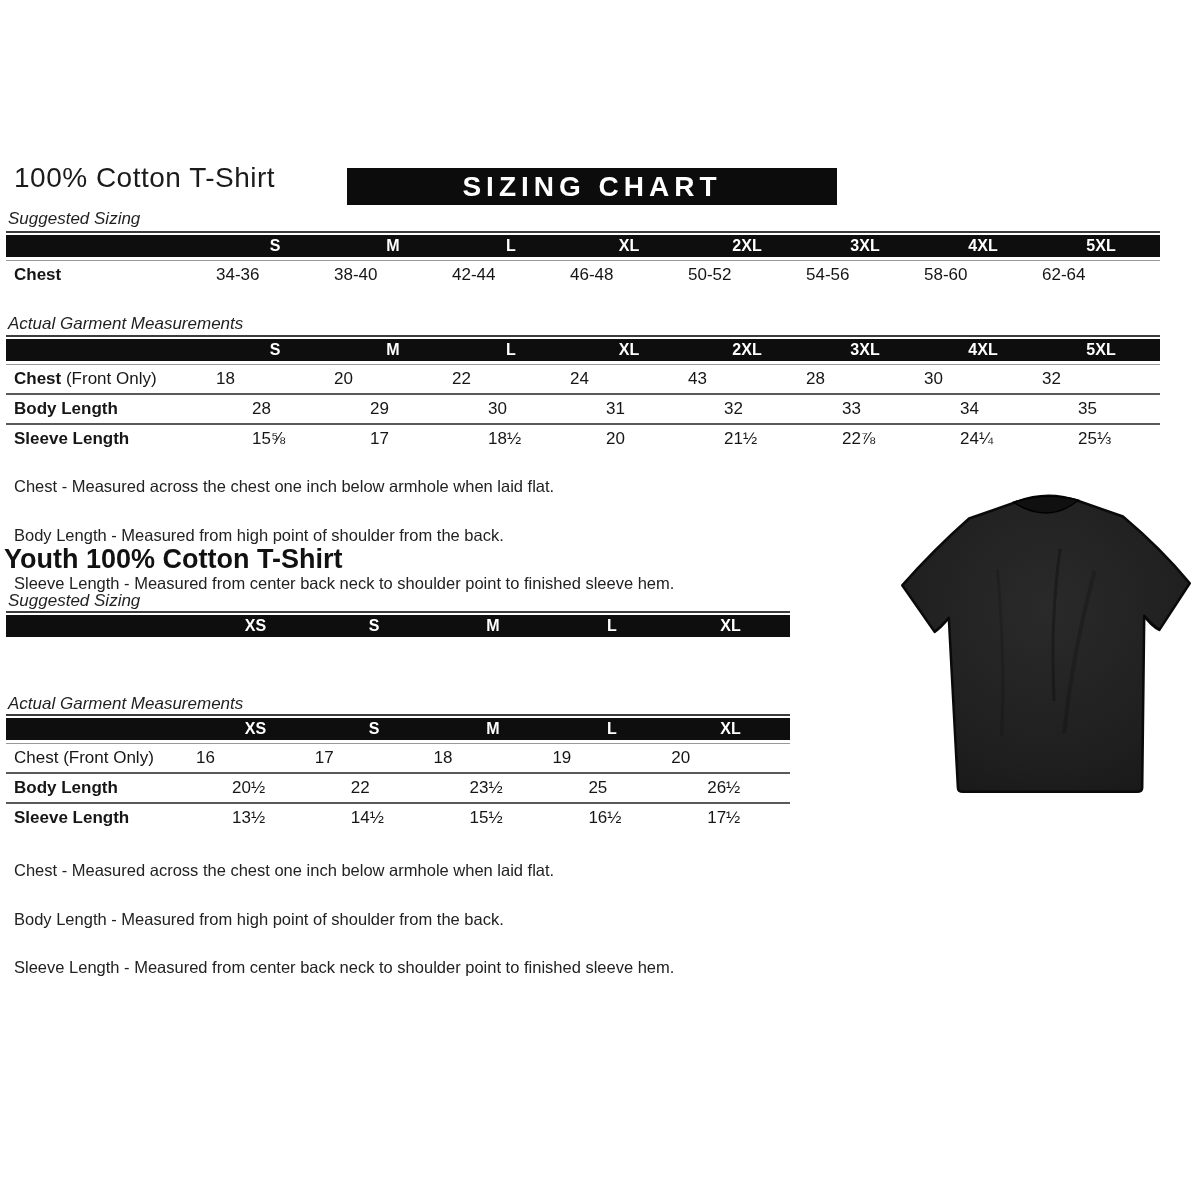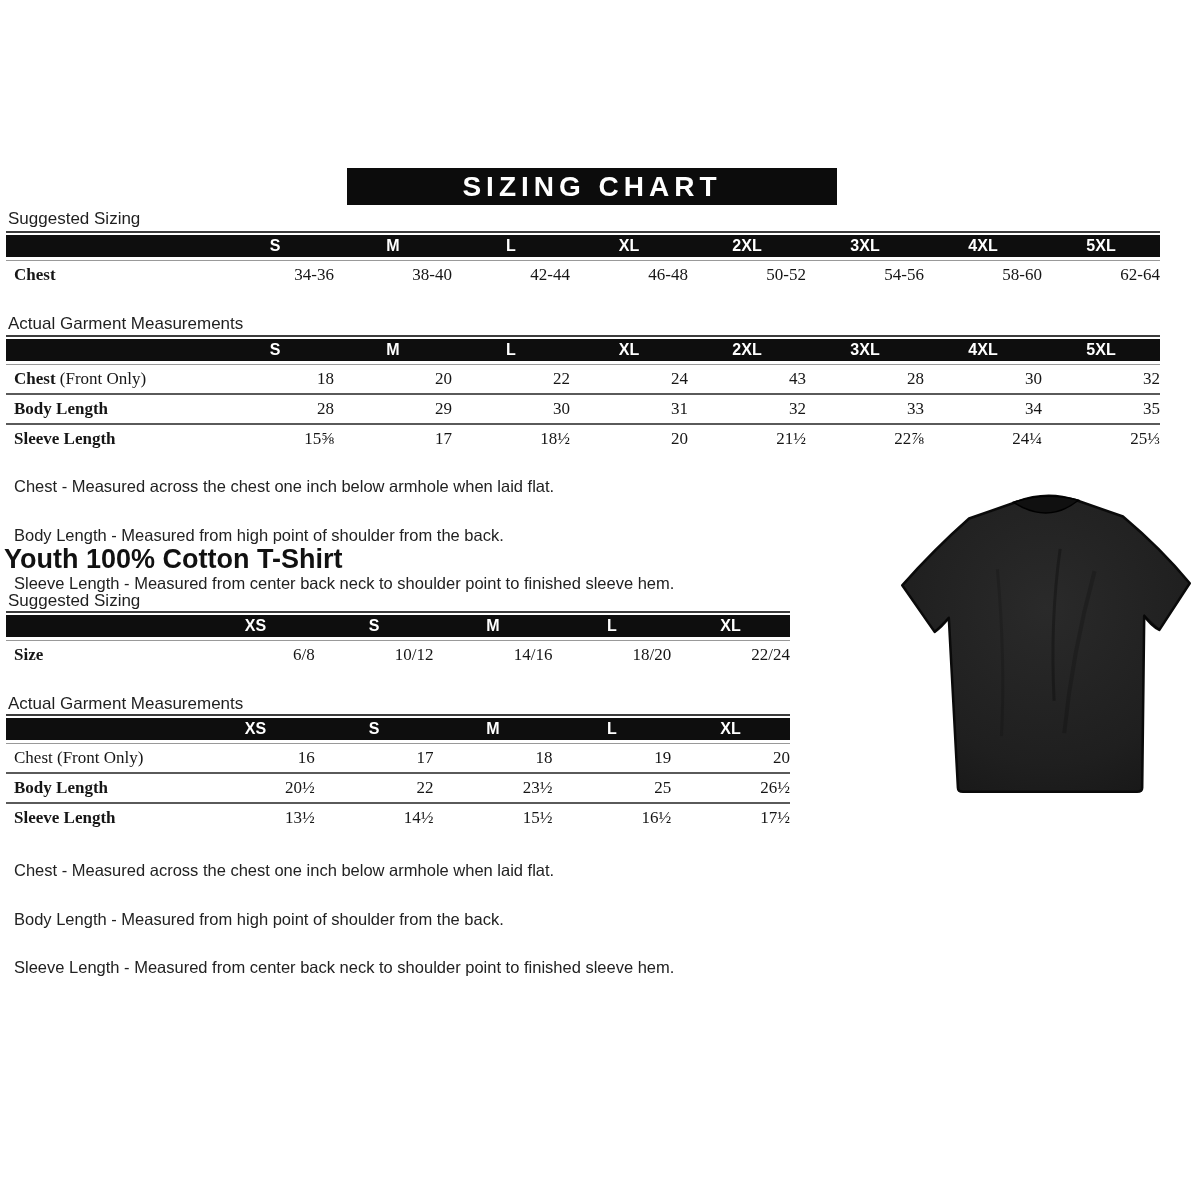--- a/index.html
+++ b/index.html
@@ -6,46 +6,47 @@
   #page{
     position:relative;width:1200px;height:1200px;background:#ffffff;overflow:hidden;
     font-family:"Liberation Sans","DejaVu Sans",sans-serif;color:#141414;
   }
   .abs{position:absolute;}
   .main-title{left:14px;top:162px;font-size:28px;font-weight:500;letter-spacing:0.5px;color:#1b1b1b;}
   .banner{
     left:347px;top:168px;width:490px;height:37px;background:#0c0c0c;color:#ffffff;
     font-size:28px;font-weight:bold;letter-spacing:5px;text-align:center;line-height:38px;
   }
-  .section-heading{font-size:17px;color:#1f1f1f;}
+  .section-heading{font-size:17px;color:#1f1f1f;font-style:italic;}
   .youth-title{left:4px;top:544px;font-size:27px;font-weight:bold;color:#111;text-align:right;}
   .sz-table{border-top:2px solid #3c3c3c;padding-top:2px;background:#fff;}
   .thead{
     display:grid;background:#0e0e0e;color:#fff;height:22px;align-items:center;
     font-weight:bold;font-size:16px;border-bottom:3px solid #fff;
   }
-  .tbody{border-top:1px solid #999;font-family:Liberation Serif, serif;}
+  .tbody{border-top:1px solid #999;}
   .trow{display:grid;height:28px;align-items:center;font-size:17px;color:#161616;}
   .trow + .trow{border-top:2px solid #5a5a5a;gap:36px;}
   .adult-grid{grid-template-columns:210px repeat(8,1fr);}
   .youth-grid{grid-template-columns:190px repeat(5,1fr);}
   .cell{overflow:hidden;white-space:nowrap;}
   .label-cell{padding-left:8px;font-weight:bold;}
   .label-cell .normal{font-weight:normal;}
   .label-cell.normal-weight{font-weight:normal;}
-  .val-cell{text-align:right;}
+  .val-cell{text-align:left;}
   .col-cell{text-align:center;}
   .notes div{font-size:16.5px;line-height:28.5px;color:#222;margin-top:20px;}
   .tshirt-wrap{left:896px;top:478px;width:300px;height:326px;}
 </style>
 </head>
 <body>
 
 <div id="page">
 
+  <div class="abs main-title">100% Cotton T-Shirt</div>
   <div class="abs banner">SIZING CHART</div>
 
   <div class="abs section-heading" style="left:8px;top:209px;">Suggested Sizing</div>
   <div class="abs sz-table" style="left:6px;top:231px;width:1154px;">
     <div class="thead adult-grid">
       <div class="cell label-cell"></div>
       <div class="cell col-cell">S</div>
       <div class="cell col-cell">M</div>
       <div class="cell col-cell">L</div>
       <div class="cell col-cell">XL</div>
@@ -129,30 +130,20 @@
 
   <div class="abs section-heading" style="left:8px;top:591px;">Suggested Sizing</div>
   <div class="abs sz-table" style="left:6px;top:611px;width:784px;">
     <div class="thead youth-grid">
       <div class="cell label-cell"></div>
       <div class="cell col-cell">XS</div>
       <div class="cell col-cell">S</div>
       <div class="cell col-cell">M</div>
       <div class="cell col-cell">L</div>
       <div class="cell col-cell">XL</div>
-    </div>
-    <div class="tbody">
-      <div class="trow youth-grid">
-        <div class="cell label-cell">Size</div>
-        <div class="cell val-cell">6/8</div>
-        <div class="cell val-cell">10/12</div>
-        <div class="cell val-cell">14/16</div>
-        <div class="cell val-cell">18/20</div>
-        <div class="cell val-cell">22/24</div>
-      </div>
     </div>
   </div>
 
   <div class="abs section-heading" style="left:8px;top:694px;">Actual Garment Measurements</div>
   <div class="abs sz-table" style="left:6px;top:714px;width:784px;">
     <div class="thead youth-grid">
       <div class="cell label-cell"></div>
       <div class="cell col-cell">XS</div>
       <div class="cell col-cell">S</div>
       <div class="cell col-cell">M</div>

